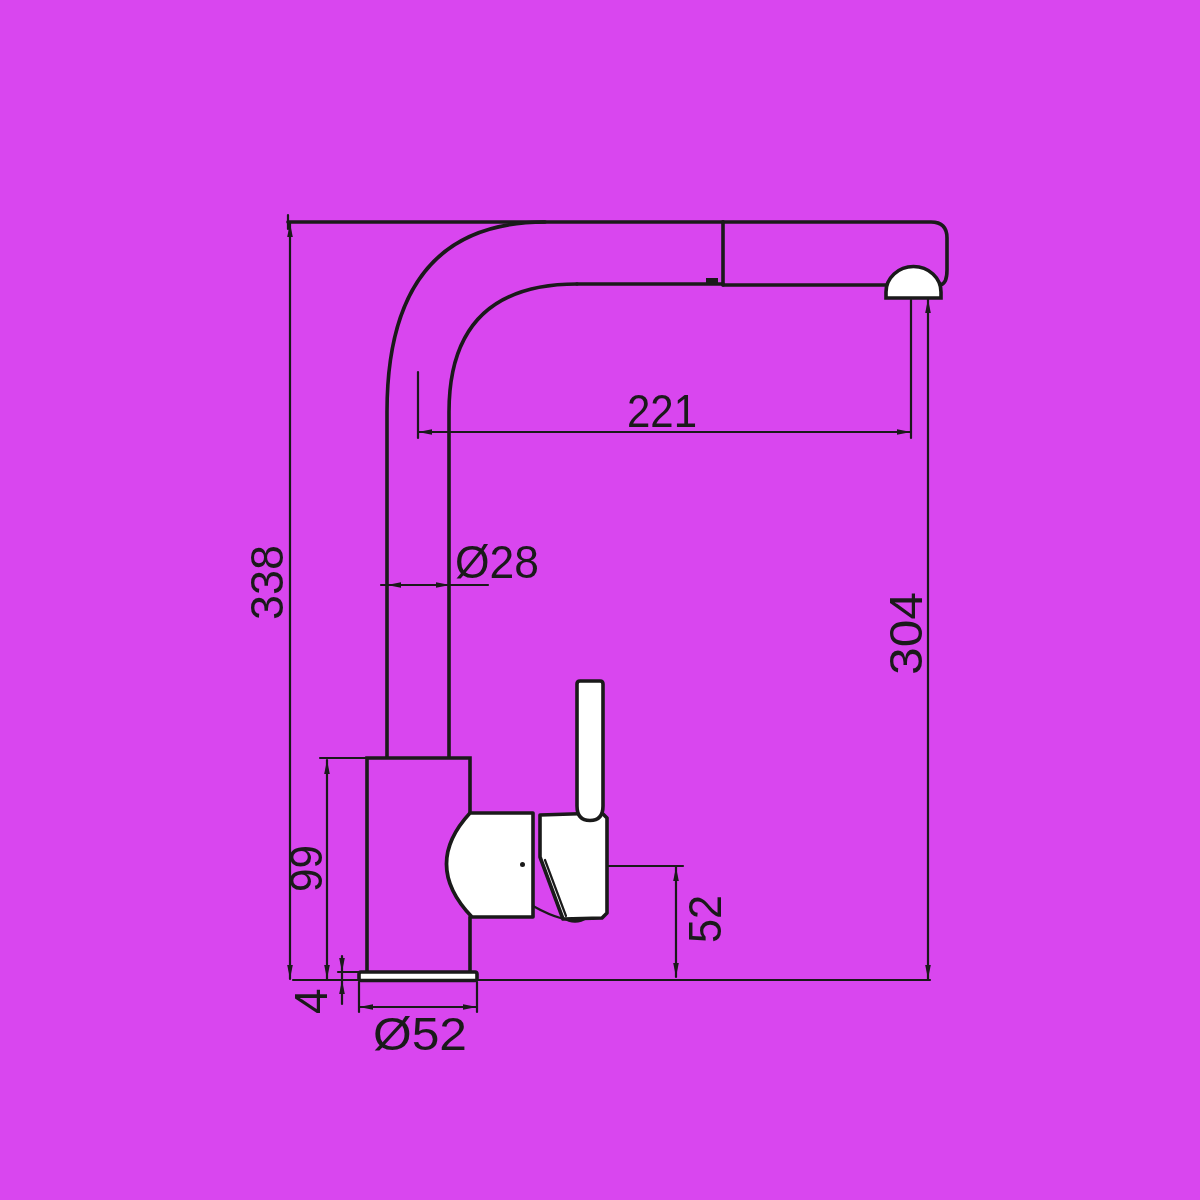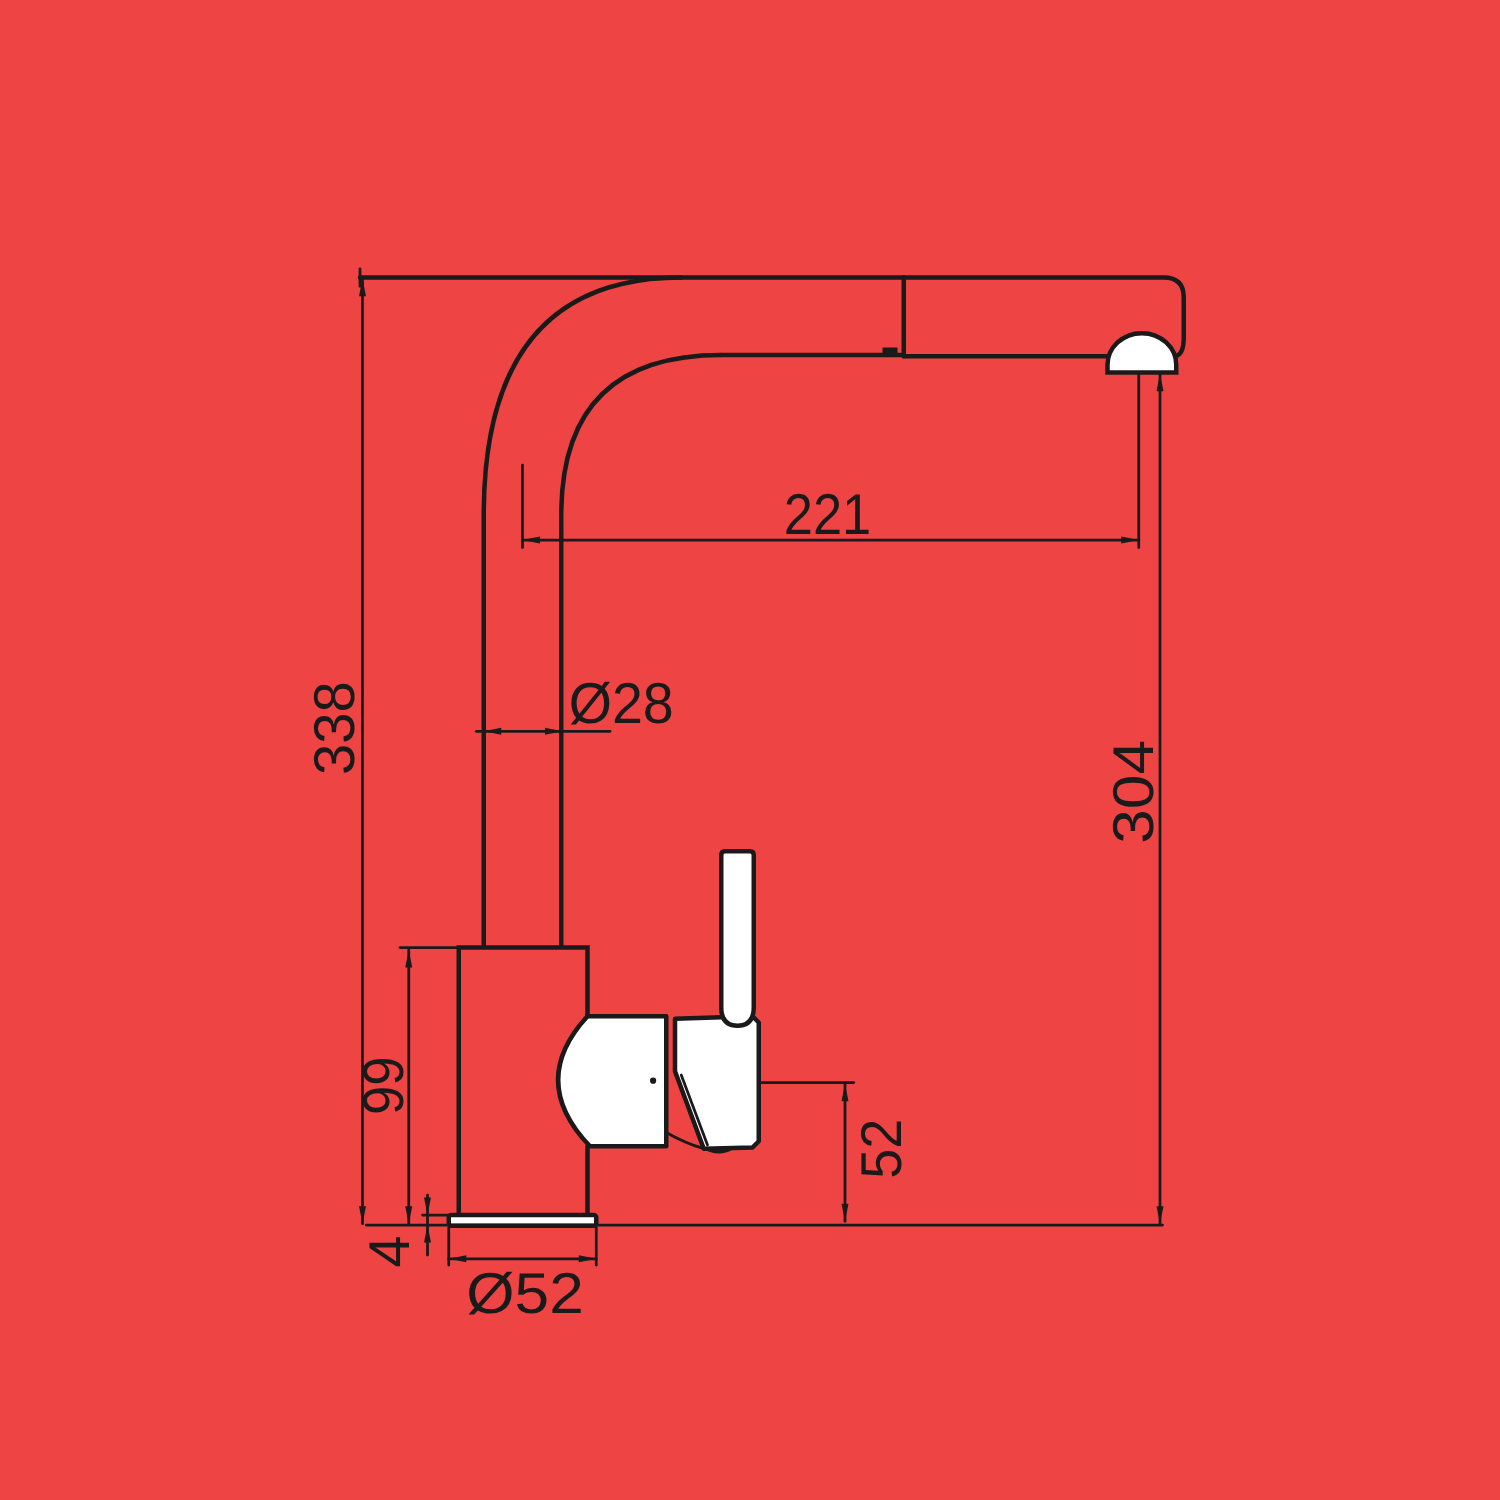--- a/index.html
+++ b/index.html
@@ -7,21 +7,21 @@
     padding: 0;
     background: #ffffff;
     width: 1200px;
     height: 1200px;
     font-family: "Liberation Sans", sans-serif;
   }
   .stage {
     position: relative;
     width: 1200px;
     height: 1200px;
-    background: #ef4444;
+    background: #d946ef;
     overflow: hidden;
   }
   svg { display: block; }
   .obj {
     fill: none;
     stroke: #1a1a1a;
     stroke-width: 3.6;
     stroke-linecap: round;
   }
   .objfill { fill: #ffffff; }

